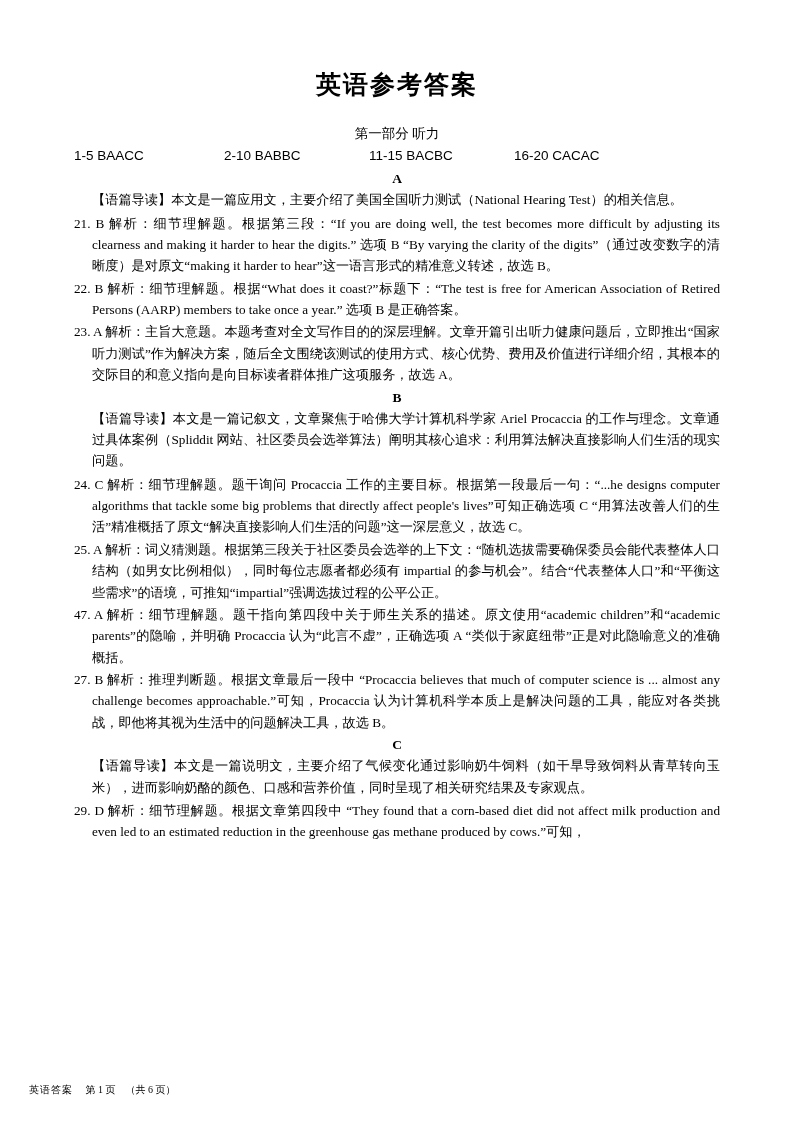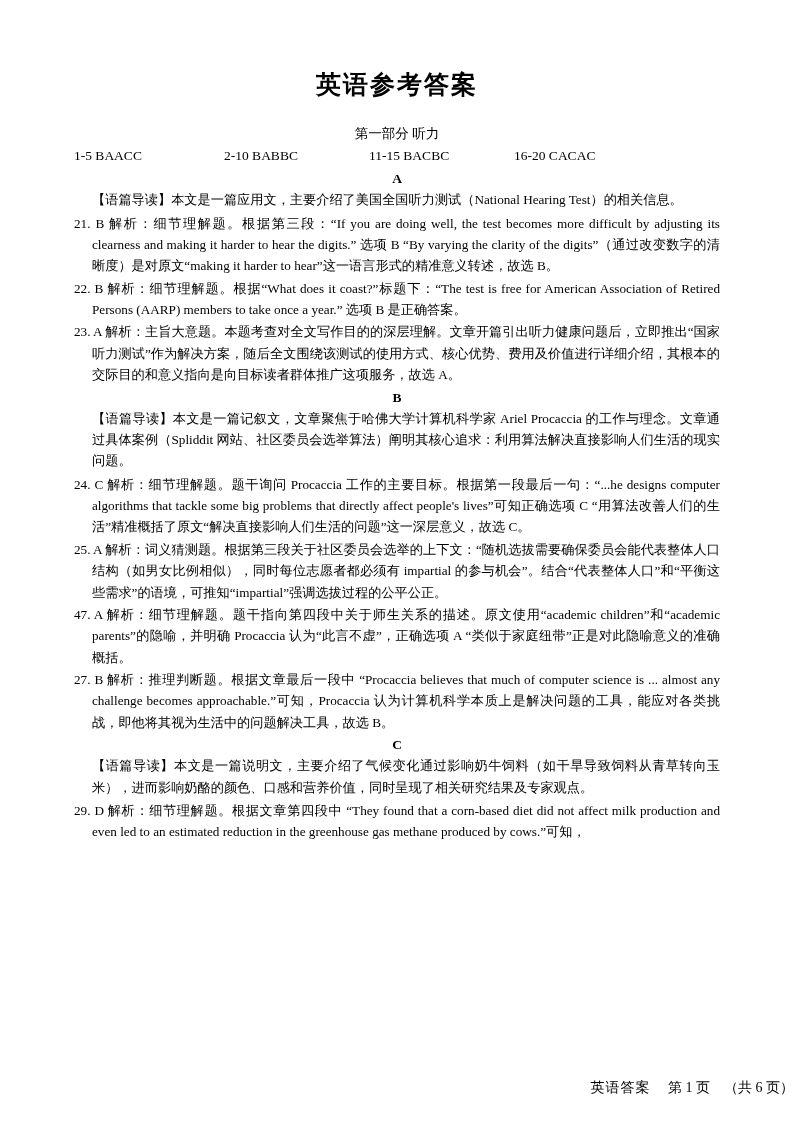--- a/index.html
+++ b/index.html
@@ -77,30 +77,31 @@
   .item {
     font-size: 13.2px;
     line-height: 1.62;
     text-align: justify;
     margin: 0 0 1px 0;
     padding-left: 18px;
     text-indent: -18px;
     text-justify: inter-ideograph;
   }
   .en {
-    font-family: Liberation Serif, serif;
+    font-family: Liberation Sans, sans-serif;
   }
   .footer {
     position: absolute;
     left: 0;
     right: 0;
     bottom: 26px;
-    text-align: right;
-    font-size: 14px;
+    text-align: left;
+    font-size: 10px;
     font-family: "Liberation Serif", serif;
+    padding-left: 29px;
   }
   .footer .sp { letter-spacing: 1px; }
 </style>
 </head>
 <body>
 
 <div class="page">
 
   <h1 class="title">英语参考答案</h1>
 

